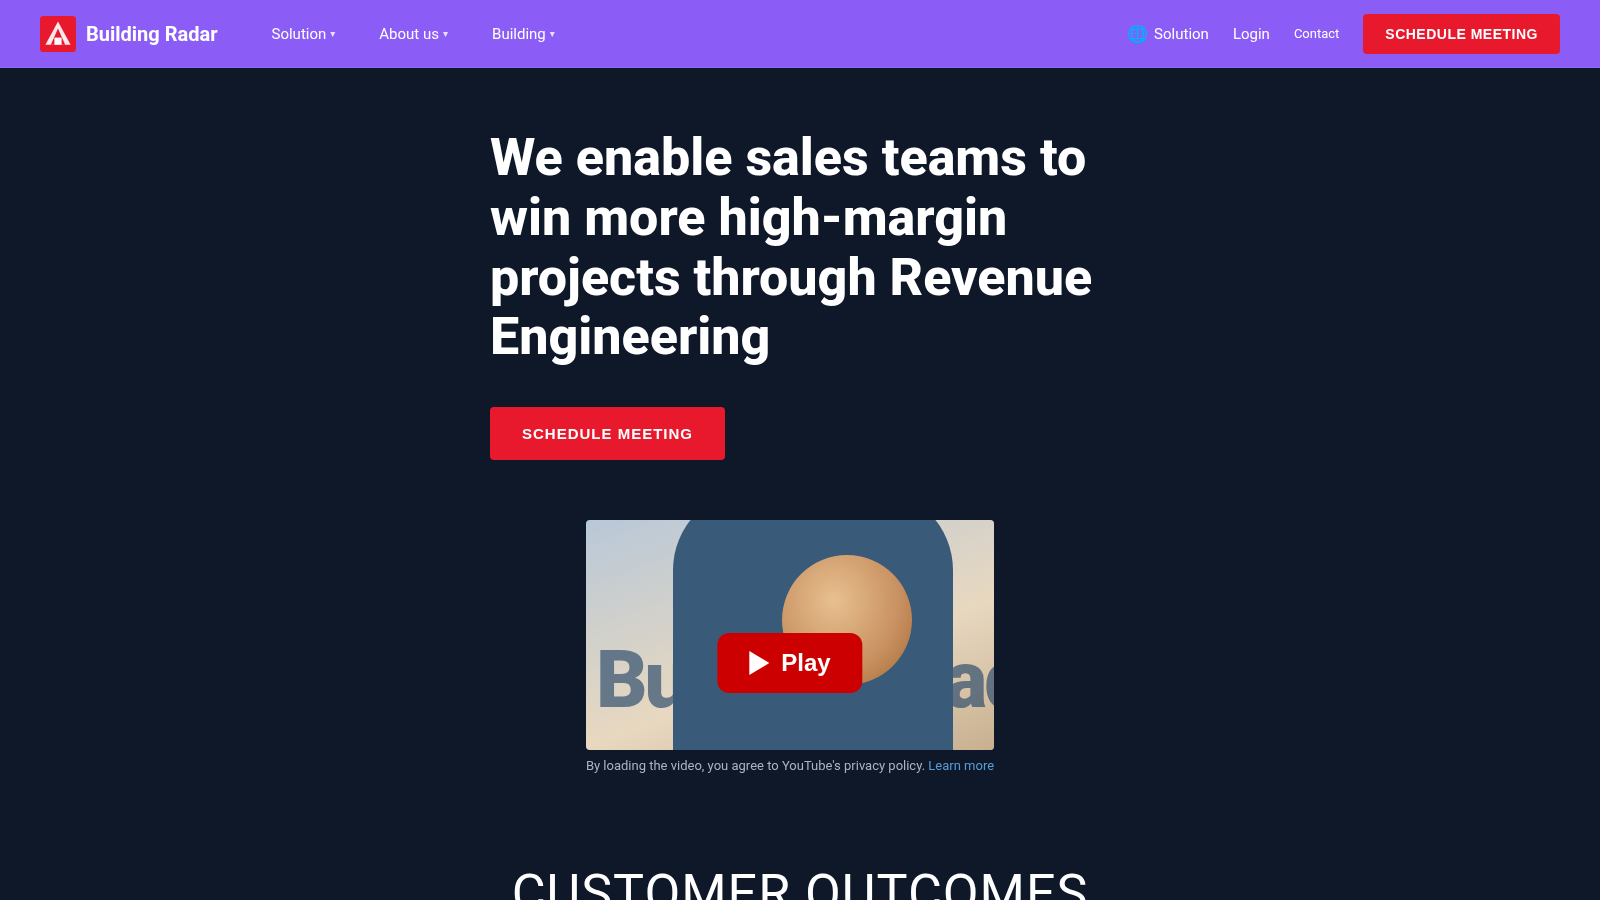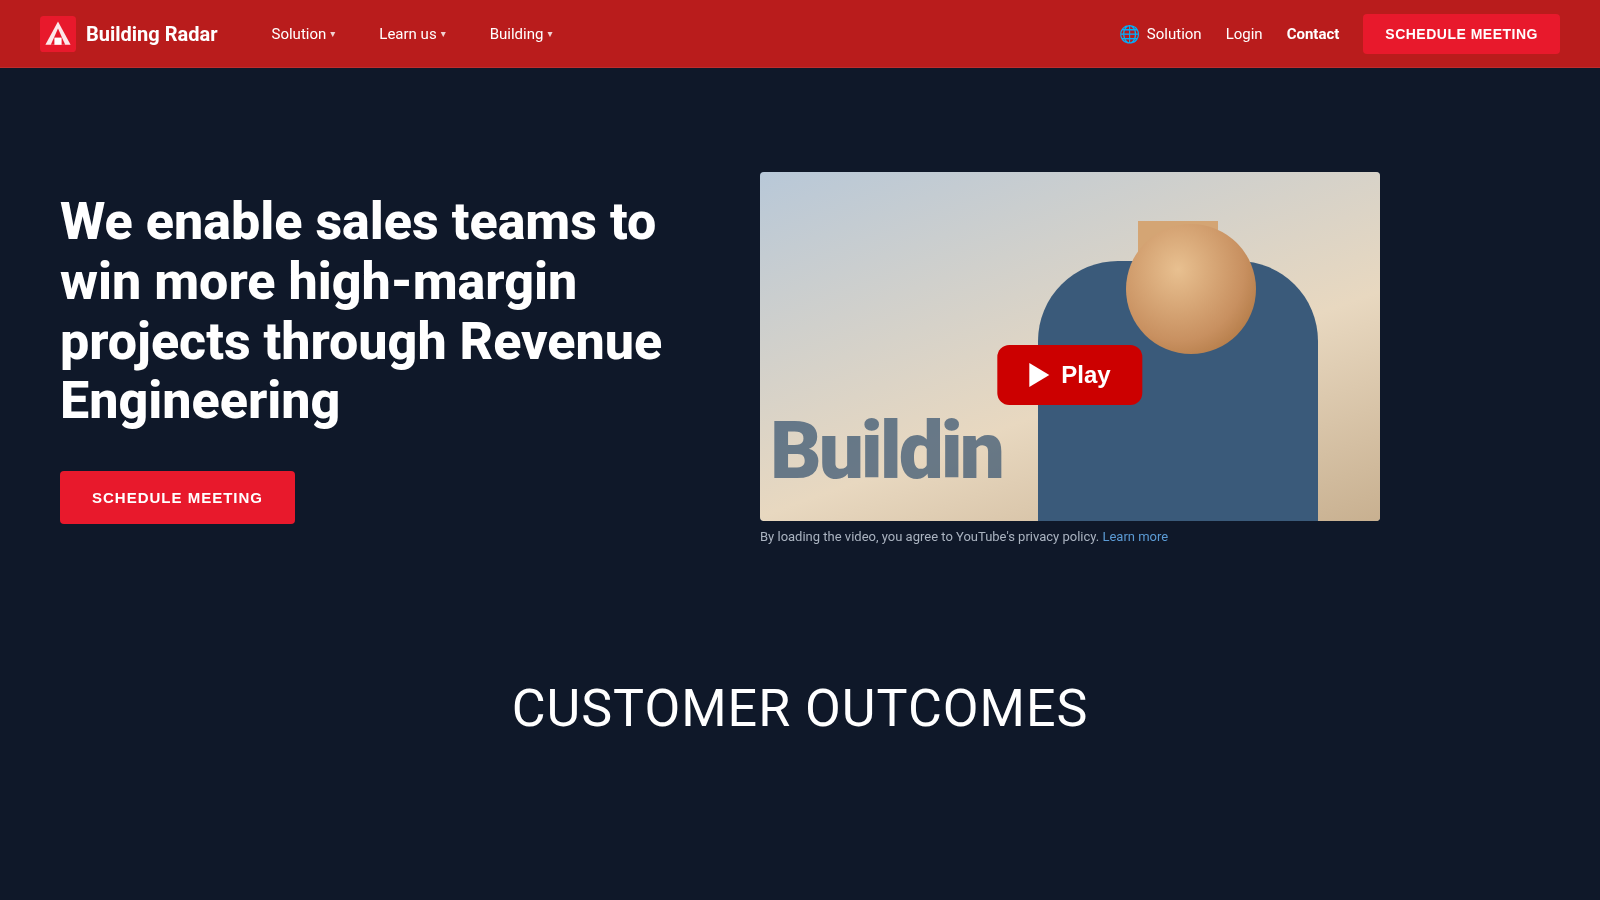--- a/index.html
+++ b/index.html
@@ -12,21 +12,21 @@
       font-family: -apple-system, BlinkMacSystemFont, 'Segoe UI', Roboto, sans-serif;
       background-color: #0f1829;
       color: #ffffff;
       width: 1600px;
       min-height: 900px;
       overflow-x: hidden;
     }
 
     
     .navbar {
-      background-color: #b91c1c;
+      background-color: #8b5cf6;
       display: flex;
       align-items: center;
       justify-content: space-between;
       padding: 0 40px;
       height: 68px;
       border-bottom: 1px solid rgba(255,255,255,0.08);
       position: sticky;
       top: 0;
       z-index: 100;
     }
@@ -102,24 +102,23 @@
 
     .login-link {
       color: #ffffff;
       font-size: 15px;
       cursor: pointer;
       text-decoration: none;
     }
 
     .contact-link {
       color: #ffffff;
-      font-size: 15px;
+      font-size: 13px;
       cursor: pointer;
       text-decoration: none;
-      font-weight: bold;
     }
 
     .schedule-btn-nav {
       background-color: #e8192c;
       color: #ffffff;
       font-size: 14px;
       font-weight: 700;
       padding: 12px 22px;
       border: none;
       border-radius: 4px;
@@ -129,20 +128,21 @@
       text-transform: uppercase;
     }
 
     
     .hero {
       display: flex;
       align-items: center;
       padding: 60px 40px 40px 40px;
       min-height: 560px;
       gap: 60px;
+      flex-direction: column;
     }
 
     .hero-left {
       flex: 0 0 auto;
       max-width: 660px;
       padding-left: 20px;
     }
 
     .hero-title {
       font-size: 52px;
@@ -325,21 +325,21 @@
       </svg>
       <span class="logo-text">Building Radar</span>
     </a>
 
     <div class="nav-links">
       <a class="nav-item" href="#">
         <span>Solution</span>
         <span class="chevron-icon">▾</span>
       </a>
       <a class="nav-item" href="#">
-        <span>Learn us</span>
+        <span>About us</span>
         <span class="chevron-icon">▾</span>
       </a>
       <a class="nav-item" href="#">
         <span>Building</span>
         <span class="chevron-icon">▾</span>
       </a>
     </div>
   </div>
 
   <div class="navbar-right">

